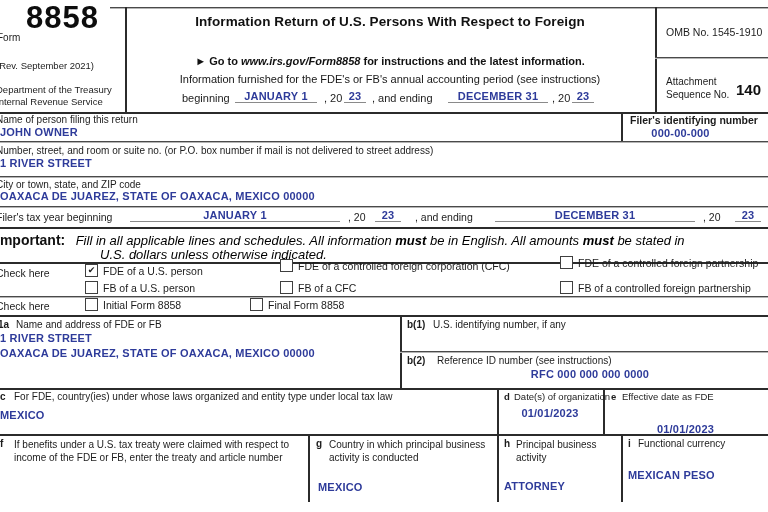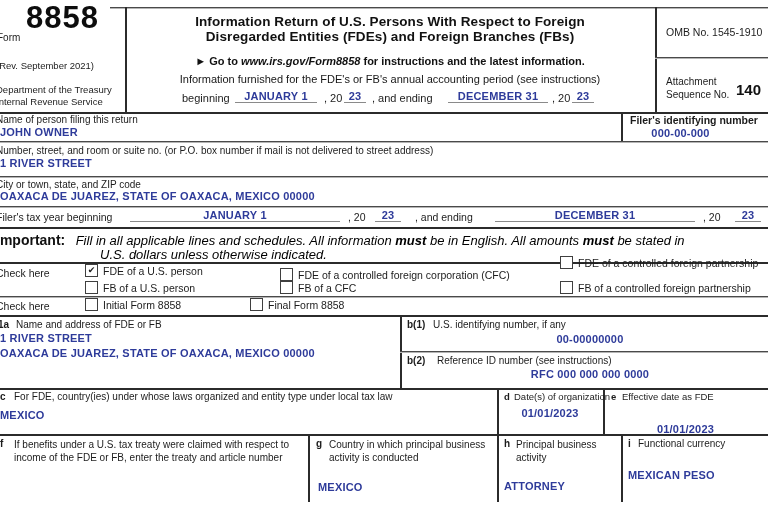--- a/index.html
+++ b/index.html
@@ -41,21 +41,20 @@
   <div class="hline" style="left:0;top:112px;width:768px;"></div>
 
   <div class="lbl" style="left:-3px;top:32px;">Form</div>
   <div class="form8858" style="left:26px;top:0;">8858</div>
   <div class="lbl" style="left:-4px;top:60px;font-size:9.5px;">(Rev. September 2021)</div>
   <div class="lbl" style="left:-4px;top:84px;font-size:9.5px;">Department of the Treasury</div>
   <div class="lbl" style="left:-4px;top:96px;font-size:9.5px;">Internal Revenue Service</div>
 
   <div class="hdr-center" style="top:14px;">
     <div class="title">Information Return of U.S. Persons With Respect to Foreign</div>
-    <div class="title">Disregarded Entities (FDEs) and Foreign Branches (FBs)</div>
   </div>
   <div class="hdr-center goto" style="top:55px;">
     <span>►</span>
     <span>Go to</span>
     <span style="font-style:italic;">www.irs.gov/Form8858</span>
     <span>for instructions and the latest information.</span>
   </div>
   <div class="hdr-center plain" style="top:73px;">Information furnished for the FDE's or FB's annual accounting period (see instructions)</div>
 
   <div class="lbl" style="left:182px;top:92px;font-size:11px;">beginning</div>
@@ -105,21 +104,21 @@
   <div class="hline" style="left:0;top:262px;width:768px;"></div>
 
   <div class="lbl" style="left:-4px;top:267px;font-size:10.5px;">Check here</div>
 
   <div class="cbrow" style="left:85px;top:264px;">
     <span class="box">
         <span>✔</span>
       </span>
     <span>FDE of a U.S. person</span>
   </div>
-  <div class="cbrow" style="left:280px;top:268px;">
+  <div class="cbrow" style="left:280px;top:259px;">
     <span class="box"></span>
     <span>FDE of a controlled foreign corporation (CFC)</span>
   </div>
   <div class="cbrow" style="left:560px;top:256px;">
     <span class="box"></span>
     <span>FDE of a controlled foreign partnership</span>
   </div>
 
   <div class="cbrow" style="left:85px;top:281px;">
     <span class="box"></span>
@@ -148,21 +147,20 @@
   <div class="hline" style="left:0;top:315px;width:768px;"></div>
 
   <div class="vline" style="left:400px;top:315px;height:73px;"></div>
   <div class="lbl" style="left:-2px;top:319px;"><span class="num">1a</span></div>
   <div class="lbl" style="left:16px;top:319px;">Name and address of FDE or FB</div>
   <div class="val" style="left:0px;top:332px;">1 RIVER STREET</div>
   <div class="val" style="left:0px;top:347px;">OAXACA DE JUAREZ, STATE OF OAXACA, MEXICO 00000</div>
 
   <div class="lbl" style="left:407px;top:319px;"><span class="num">b(1)</span></div>
   <div class="lbl" style="left:433px;top:319px;">U.S. identifying number, if any</div>
-  <div class="val ctr" style="left:420px;top:333px;width:340px;">00-00000000</div>
   <div class="hline thin" style="left:400px;top:351px;width:368px;"></div>
 
   <div class="lbl" style="left:407px;top:355px;"><span class="num">b(2)</span></div>
   <div class="lbl" style="left:437px;top:355px;">Reference ID number (see instructions)</div>
   <div class="val ctr" style="left:420px;top:368px;width:340px;">RFC 000 000 000 0000</div>
   <div class="hline" style="left:0;top:388px;width:768px;"></div>
 
   <div class="vline" style="left:497px;top:388px;height:114px;"></div>
   <div class="vline" style="left:603px;top:388px;height:46px;"></div>
 

